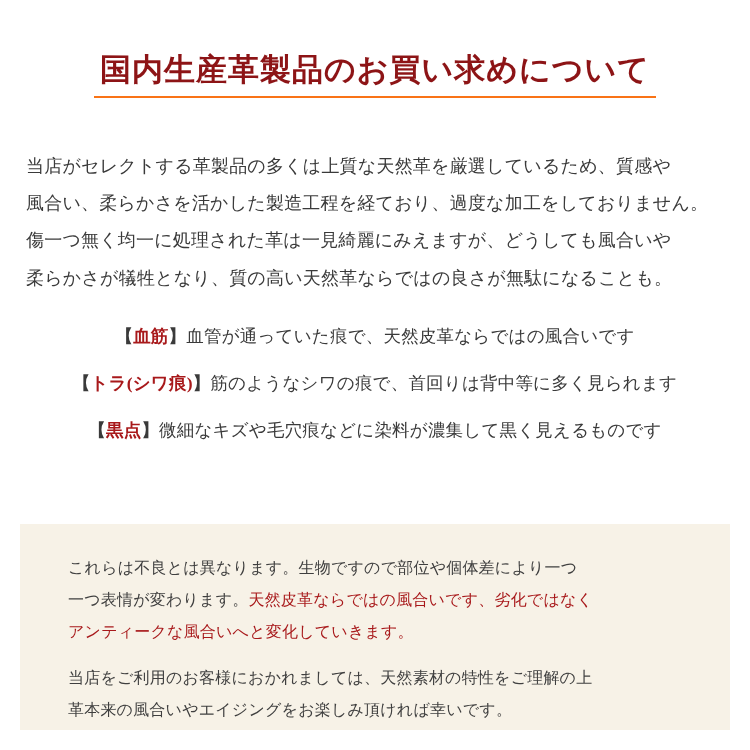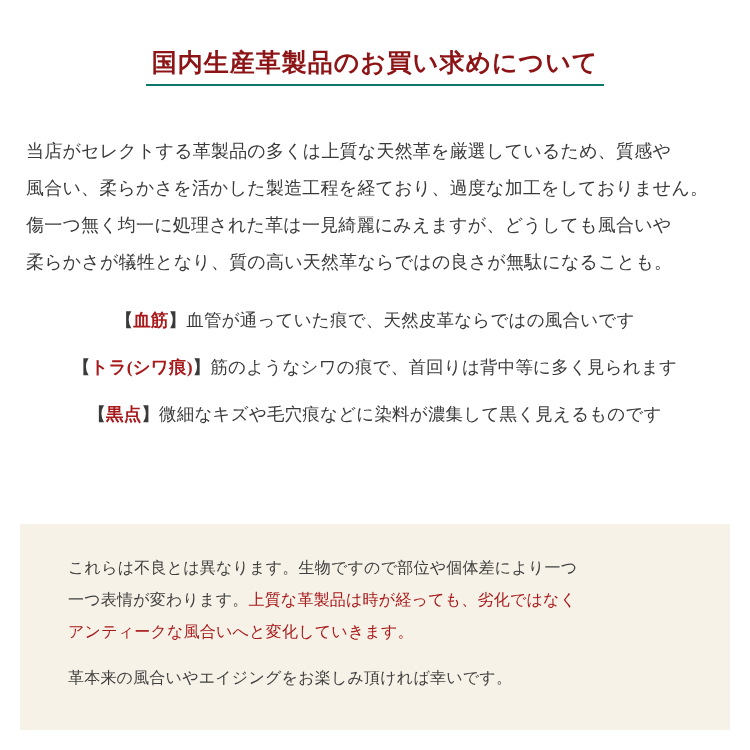--- a/index.html
+++ b/index.html
@@ -21,25 +21,25 @@
     box-sizing: border-box;
   }
 
   
   .title-wrap {
     padding: 30px 0 0 0;
     text-align: center;
   }
   .title {
     display: inline-block;
-    font-size: 25px;
+    font-size: 31px;
     font-weight: bold;
     letter-spacing: 1px;
     color: #8d1416;
-    border-bottom: 2px solid #0f766e;
+    border-bottom: 2px solid #f97316;
     padding: 0 6px 6px 6px;
     line-height: 1.25;
   }
 
   
   .intro {
     margin: 30px 24px 0 26px;
     font-size: 18px;
     line-height: 2.06;
     color: #3a3a3a;
@@ -119,21 +119,22 @@
       <span class="tag"><span class="bracket">【</span><span>トラ(シワ痕)</span><span class="bracket">】</span></span><span>筋のようなシワの痕で、首回りは背中等に多く見られます</span>
     </li>
     <li>
       <span class="tag"><span class="bracket">【</span><span>黒点</span><span class="bracket">】</span></span><span>微細なキズや毛穴痕などに染料が濃集して黒く見えるものです</span>
     </li>
   </ul>
 
   <div class="note">
     <p>
       <span class="line indent">これらは不良とは異なります。生物ですので部位や個体差により一つ</span>
-      <span class="line indent"><span>一つ表情が変わります。</span><span class="em">上質な革製品は時が経っても、劣化ではなく</span></span>
+      <span class="line indent"><span>一つ表情が変わります。</span><span class="em">天然皮革ならではの風合いです、劣化ではなく</span></span>
       <span class="line indent em">アンティークな風合いへと変化していきます。</span>
     </p>
     <p class="block2">
+      <span class="line indent">当店をご利用のお客様におかれましては、天然素材の特性をご理解の上</span>
       <span class="line indent">革本来の風合いやエイジングをお楽しみ頂ければ幸いです。</span>
     </p>
   </div>
 
 </div>
 
 </body></html>

